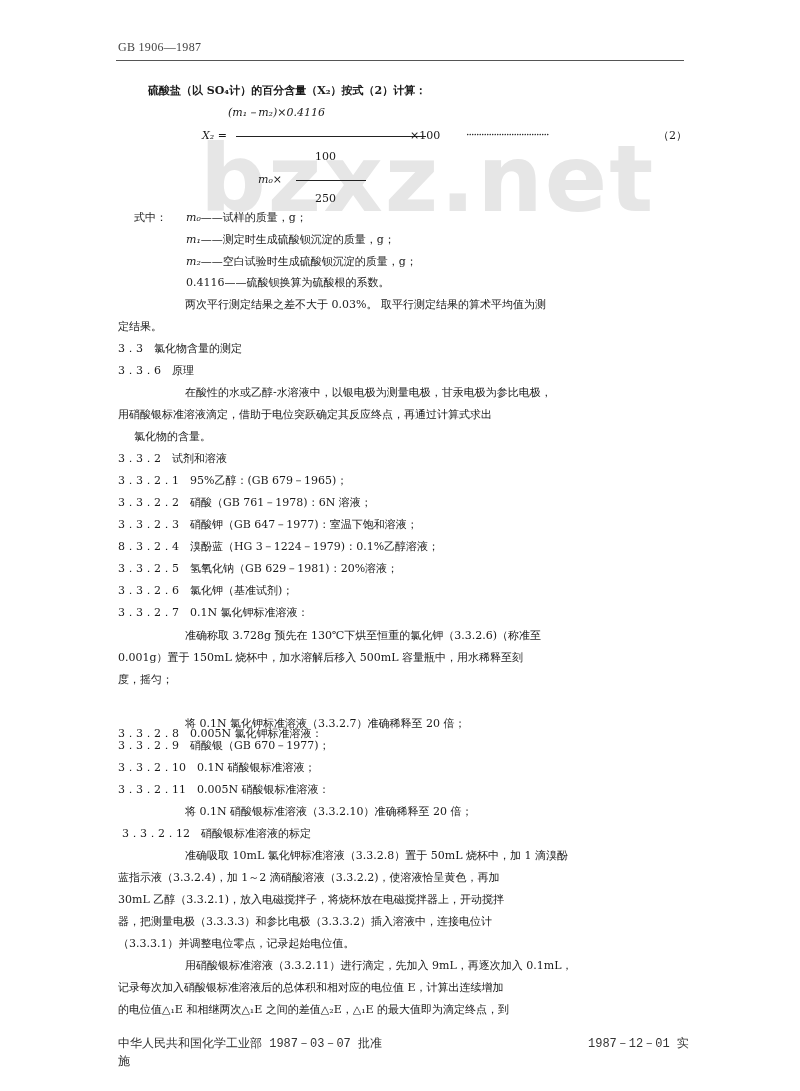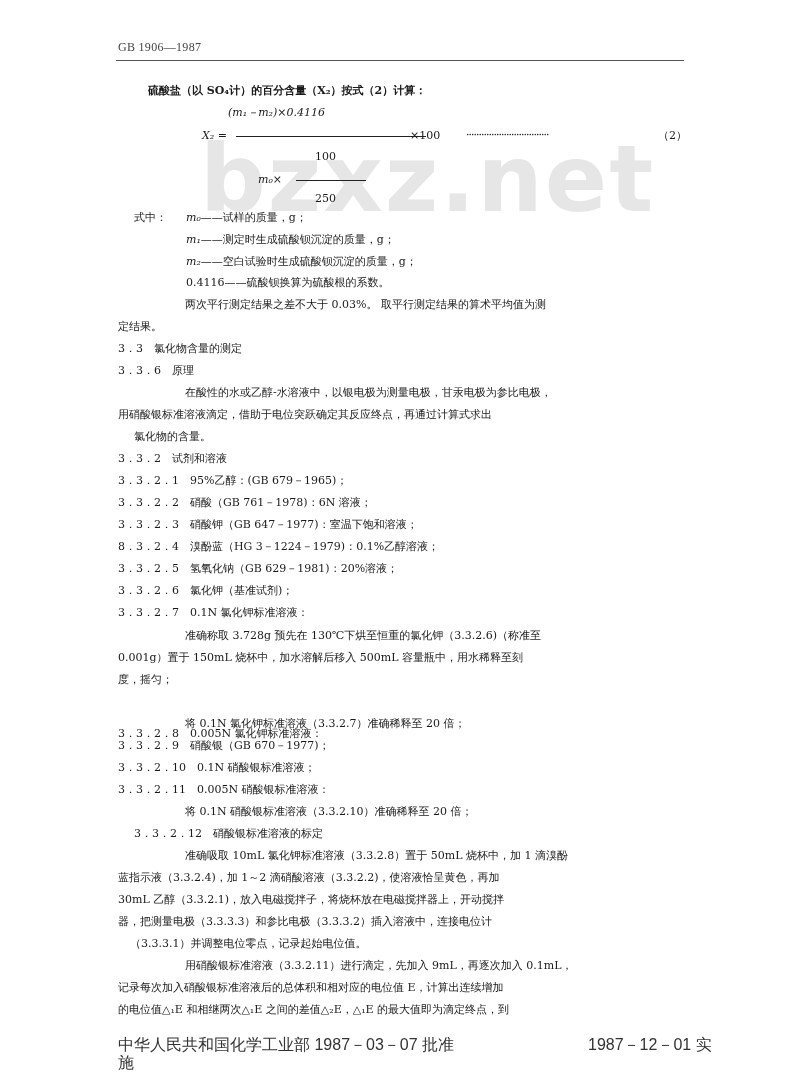--- a/index.html
+++ b/index.html
@@ -9,21 +9,21 @@
             font-family: "Liberation Serif", serif; letter-spacing: 0.3px; }
   .header-rule { position: absolute; left: 116px; top: 60px; width: 568px; height: 1px; background: #555; }
   .watermark { position: absolute; left: 200px; top: 134px; font-family: "DejaVu Sans", sans-serif;
                font-weight: bold; font-size: 92px; color: #e6e6e6; letter-spacing: 2px; line-height: 1;
                z-index: 0; }
   .content { position: absolute; left: 118px; top: 0; width: 566px; font-size: 14px; z-index: 1; }
   .line { position: absolute; white-space: nowrap; font-size: 11px; line-height: 18px; }
   .ind { left: 30px; margin-left: 37px; }
   .i { font-style: italic; }
   .frac-rule { position: absolute; height: 1px; background: #222; }
-  .footer { position: absolute; top: 1023px; font-size: 16px; color: #333; font-family: Liberation Sans, sans-serif; }
+  .footer { position: absolute; top: 1023px; font-size: 12px; color: #333; font-family: Liberation Mono, monospace; }
 </style>
 </head>
 <body>
 
 <div class="header">GB 1906—1987</div>
 <div class="header-rule"></div>
 
 <div class="watermark">bzxz.net</div>
 
 <div class="content">
@@ -66,26 +66,26 @@
   <div class="line" style="left:0; top:604px;">3．3．2．7　0.1N 氯化钾标准溶液：</div>
   <div class="line ind" style="top:627px;">准确称取 3.728g 预先在 130℃下烘至恒重的氯化钾（3.3.2.6)（称准至</div>
   <div class="line" style="left:0; top:649px;">0.001g）置于 150mL 烧杯中，加水溶解后移入 500mL 容量瓶中，用水稀释至刻</div>
   <div class="line" style="left:0; top:671px;">度，摇匀；</div>
   <div class="line" style="left:0; top:725px;">3．3．2．8　0.005N 氯化钾标准溶液：</div>
   <div class="line ind" style="top:715px;">将 0.1N 氯化钾标准溶液（3.3.2.7）准确稀释至 20 倍；</div>
   <div class="line" style="left:0; top:737px;">3．3．2．9　硝酸银（GB 670－1977)；</div>
   <div class="line" style="left:0; top:759px;">3．3．2．10　0.1N 硝酸银标准溶液；</div>
   <div class="line" style="left:0; top:781px;">3．3．2．11　0.005N 硝酸银标准溶液：</div>
   <div class="line ind" style="top:803px;">将 0.1N 硝酸银标准溶液（3.3.2.10）准确稀释至 20 倍；</div>
-  <div class="line" style="left:16px; top:825px;">3．3．2．12　硝酸银标准溶液的标定</div>
+  <div class="line" style="left:4px; top:825px;">3．3．2．12　硝酸银标准溶液的标定</div>
   <div class="line ind" style="top:847px;">准确吸取 10mL 氯化钾标准溶液（3.3.2.8）置于 50mL 烧杯中，加 1 滴溴酚</div>
   <div class="line" style="left:0; top:869px;">蓝指示液（3.3.2.4)，加 1～2 滴硝酸溶液（3.3.2.2)，使溶液恰呈黄色，再加</div>
   <div class="line" style="left:0; top:891px;">30mL 乙醇（3.3.2.1)，放入电磁搅拌子，将烧杯放在电磁搅拌器上，开动搅拌</div>
   <div class="line" style="left:0; top:913px;">器，把测量电极（3.3.3.3）和参比电极（3.3.3.2）插入溶液中，连接电位计</div>
-  <div class="line" style="left:12px; top:935px;">（3.3.3.1）并调整电位零点，记录起始电位值。</div>
+  <div class="line" style="left:0; top:935px;">（3.3.3.1）并调整电位零点，记录起始电位值。</div>
   <div class="line ind" style="top:957px;">用硝酸银标准溶液（3.3.2.11）进行滴定，先加入 9mL，再逐次加入 0.1mL，</div>
   <div class="line" style="left:0; top:979px;">记录每次加入硝酸银标准溶液后的总体积和相对应的电位值 E，计算出连续增加</div>
   <div class="line" style="left:0; top:1001px;">的电位值△₁E 和相继两次△₁E 之间的差值△₂E，△₁E 的最大值即为滴定终点，到</div>
 
 </div>
 
 <div class="footer" style="left:118px; top:1035px;">中华人民共和国化学工业部 1987－03－07 批准</div>
 <div class="footer" style="left:118px; top:1053px;">施</div>
 <div class="footer" style="left:588px; top:1035px;">1987－12－01 实</div>
 

